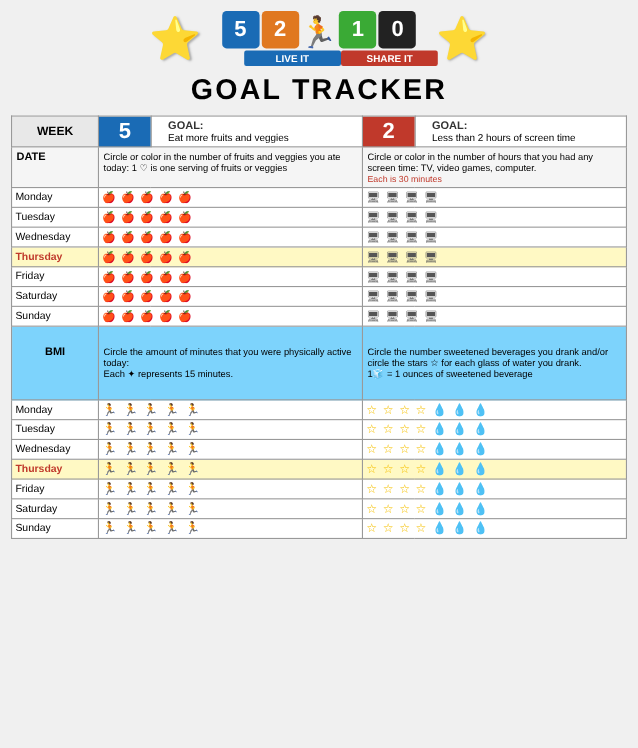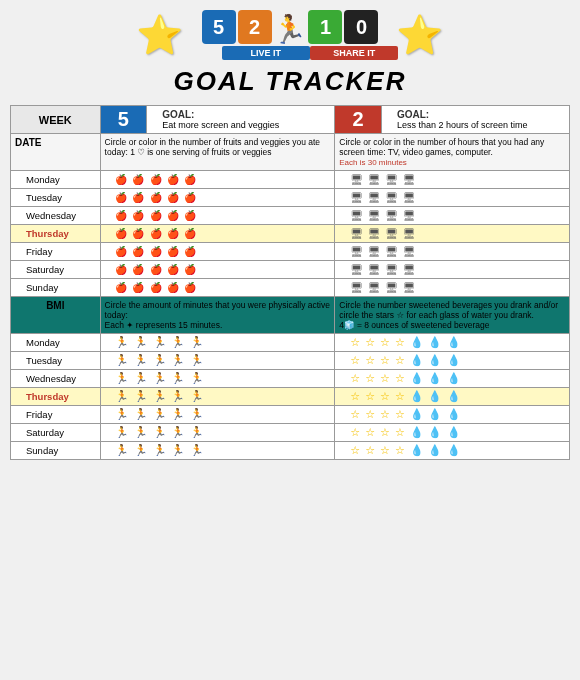--- a/index.html
+++ b/index.html
@@ -66,21 +66,20 @@
       border-radius: 2px;
     }
     .logo-label.blue-label { background: #1a6bb5; }
     .logo-label.red-label { background: #c0392b; }
     .title {
       font-size: 26px;
       font-weight: 900;
       letter-spacing: 2px;
       margin-bottom: 8px;
       text-align: right;
-      font-style: italic;
     }
     .tracker-table {
       width: 100%;
       border-collapse: collapse;
       background: white;
       font-size: 9.5px;
     }
     .tracker-table td, .tracker-table th {
       border: 1px solid #999;
       padding: 2px 15px;
@@ -138,21 +137,21 @@
       background: #f5f5f5;
       font-size: 8.5px;
       vertical-align: top;
       padding: 3px 4px;
     }
     .date-row .each-note {
       color: #c0392b;
       font-size: 8px;
     }
     .day-row td {
-      padding: 1px 15px;
+      padding: 1px 3px;
       height: 18px;
     }
     .day-label {
       font-size: 9.5px;
       white-space: nowrap;
     }
     .thursday-row td {
       background: #fff9c4;
     }
     .thursday-label {
@@ -168,24 +167,24 @@
     .monitor-icon { color: #555; font-size: 10px; }
     .star-icon { color: #f5c000; font-size: 11px; }
     .person-icon { color: #333; font-size: 11px; }
     .weight-header {
       background: #e8e8e8;
       font-weight: bold;
       font-size: 11px;
       text-align: center;
     }
     .bmi-row td {
-      background: #0f766e;
+      background: #7dd3fc;
       font-size: 8.5px;
       vertical-align: top;
-      padding: 3px 4px;
+      padding: 18px 4px;
     }
     .notes-row td {
       padding: 3px 6px;
       font-size: 10px;
       background: white;
     }
     .underline {
       display: inline-block;
       border-bottom: 1px solid #333;
       width: 200px;
@@ -234,21 +233,21 @@
     <col style="width:30px">
     <col style="width:170px">
   </colgroup>
 
   <tbody>
       <tr>
     <td class="week-header">WEEK</td>
     <td class="goal-cell-blue">5</td>
     <td class="goal-text">
       <strong>GOAL:</strong>
-      <span>Eat more screen and  veggies</span>
+      <span>Eat more fruits and  veggies</span>
     </td>
     <td class="goal-cell-red">2</td>
     <td class="goal-text">
       <strong>GOAL:</strong>
       <span>Less than 2 hours of screen time</span>
     </td>
   </tr>
 
   <tr class="date-row">
     <td style="font-weight:bold;font-size:10px;text-align:left;">DATE</td>
@@ -305,21 +304,21 @@
 
 
   <tr class="bmi-row">
     <td style="font-weight:bold;font-size:10px;text-align:center;">BMI</td>
     <td colspan="2">
       <span>Circle the amount of minutes that you were physically active today:</span><br>
       <span class="each-note">Each ✦ represents 15 minutes.</span>
     </td>
     <td colspan="2">
       <span>Circle the number sweetened beverages you drank and/or circle the stars ☆ for each glass of water you drank.</span><br>
-      <span class="each-note">4🧊 = 8 ounces of sweetened beverage</span>
+      <span class="each-note">1🧊 = 1 ounces of sweetened beverage</span>
     </td>
   </tr>
 
   <tr class="day-row">
     <td class="day-label">Monday</td>
     <td colspan="2" class="icon-cell person-icon">🏃 🏃 🏃 🏃 🏃</td>
     <td colspan="2" class="icon-cell star-icon">☆ ☆ ☆ ☆ 💧 💧 💧</td>
   </tr>
 
   <tr class="day-row">

